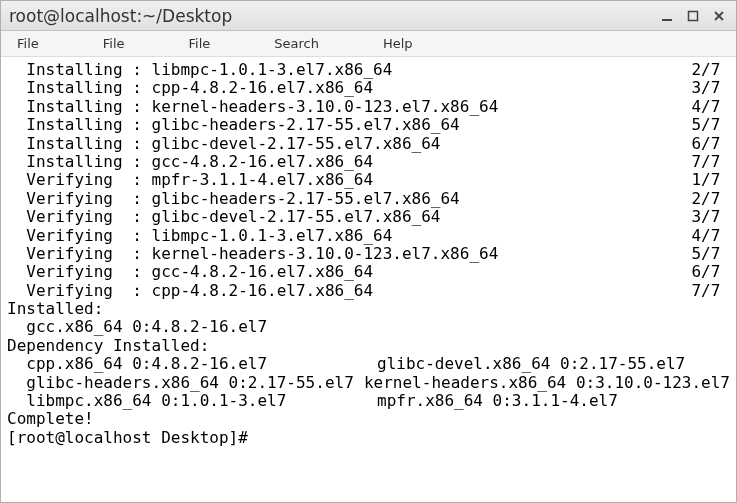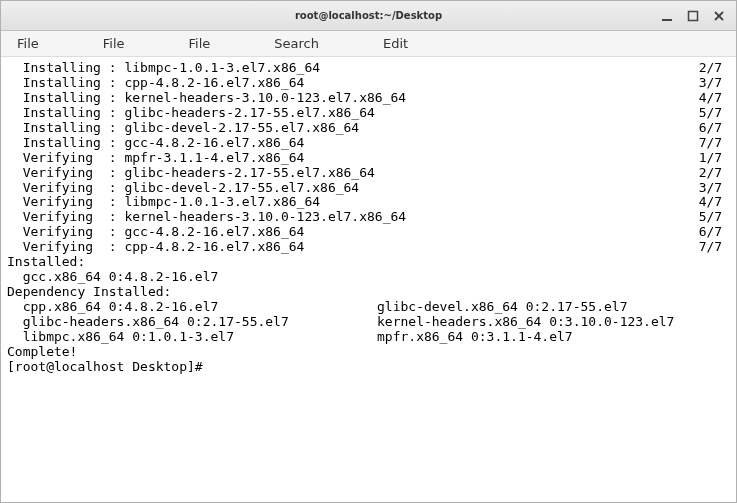--- a/index.html
+++ b/index.html
@@ -17,23 +17,23 @@
       height: 30px;
       background: linear-gradient(#f0f0f0, #e0e0e0);
       border-bottom: 1px solid #c0c0c0;
       display: flex;
       align-items: center;
       padding: 0 8px;
       position: relative;
     }
     .titlebar-title {
       flex: 1;
-      text-align: center;
-      font-weight: bold;
-      font-size: 10px;
+      text-align: left;
+      font-weight: normal;
+      font-size: 17px;
       color: #333;
     }
     .titlebar-controls {
       display: flex;
       gap: 12px;
       position: absolute;
       right: 10px;
     }
     .win-btn {
       width: 14px;
@@ -58,21 +58,21 @@
     }
     .menu-item {
       padding: 3px 10px;
       cursor: pointer;
     }
     .terminal {
       flex: 1;
       background: #fff;
       color: #000;
       font-family: "DejaVu Sans Mono", "Liberation Mono", monospace;
-      font-size: 13px;
+      font-size: 16px;
       line-height: 1.15;
       padding: 4px 6px;
       white-space: pre;
       overflow: hidden;
     }
     .tline { display: flex; }
     .tleft { flex: 1; white-space: pre; }
     .tright { white-space: pre; }
     .colpair { display: flex; }
     .colpair .c1 { width: 370px; white-space: pre; }
@@ -101,16 +101,16 @@
         </svg>
     </div>
   </div>
 </div>
 
 <div class="menubar">
   <div class="menu-item">File</div>
   <div class="menu-item">File</div>
   <div class="menu-item">File</div>
   <div class="menu-item">Search</div>
-  <div class="menu-item">Edit</div>
+  <div class="menu-item">Help</div>
 </div>
 
 <div class="terminal" id="terminal"><div class="tline"><span class="tleft">  Installing : libmpc-1.0.1-3.el7.x86_64</span><span class="tright">2/7 </span></div><div class="tline"><span class="tleft">  Installing : cpp-4.8.2-16.el7.x86_64</span><span class="tright">3/7 </span></div><div class="tline"><span class="tleft">  Installing : kernel-headers-3.10.0-123.el7.x86_64</span><span class="tright">4/7 </span></div><div class="tline"><span class="tleft">  Installing : glibc-headers-2.17-55.el7.x86_64</span><span class="tright">5/7 </span></div><div class="tline"><span class="tleft">  Installing : glibc-devel-2.17-55.el7.x86_64</span><span class="tright">6/7 </span></div><div class="tline"><span class="tleft">  Installing : gcc-4.8.2-16.el7.x86_64</span><span class="tright">7/7 </span></div><div class="tline"><span class="tleft">  Verifying  : mpfr-3.1.1-4.el7.x86_64</span><span class="tright">1/7 </span></div><div class="tline"><span class="tleft">  Verifying  : glibc-headers-2.17-55.el7.x86_64</span><span class="tright">2/7 </span></div><div class="tline"><span class="tleft">  Verifying  : glibc-devel-2.17-55.el7.x86_64</span><span class="tright">3/7 </span></div><div class="tline"><span class="tleft">  Verifying  : libmpc-1.0.1-3.el7.x86_64</span><span class="tright">4/7 </span></div><div class="tline"><span class="tleft">  Verifying  : kernel-headers-3.10.0-123.el7.x86_64</span><span class="tright">5/7 </span></div><div class="tline"><span class="tleft">  Verifying  : gcc-4.8.2-16.el7.x86_64</span><span class="tright">6/7 </span></div><div class="tline"><span class="tleft">  Verifying  : cpp-4.8.2-16.el7.x86_64</span><span class="tright">7/7 </span></div><div></div><div>Installed:</div><div>  gcc.x86_64 0:4.8.2-16.el7</div><div></div><div>Dependency Installed:</div><div class="colpair"><span class="c1">  cpp.x86_64 0:4.8.2-16.el7</span><span class="c2">glibc-devel.x86_64 0:2.17-55.el7</span></div><div class="colpair"><span class="c1">  glibc-headers.x86_64 0:2.17-55.el7</span><span class="c2">kernel-headers.x86_64 0:3.10.0-123.el7</span></div><div class="colpair"><span class="c1">  libmpc.x86_64 0:1.0.1-3.el7</span><span class="c2">mpfr.x86_64 0:3.1.1-4.el7</span></div><div></div><div>Complete!</div><div>[root@localhost Desktop]# </div></div>
 
 </body></html>

